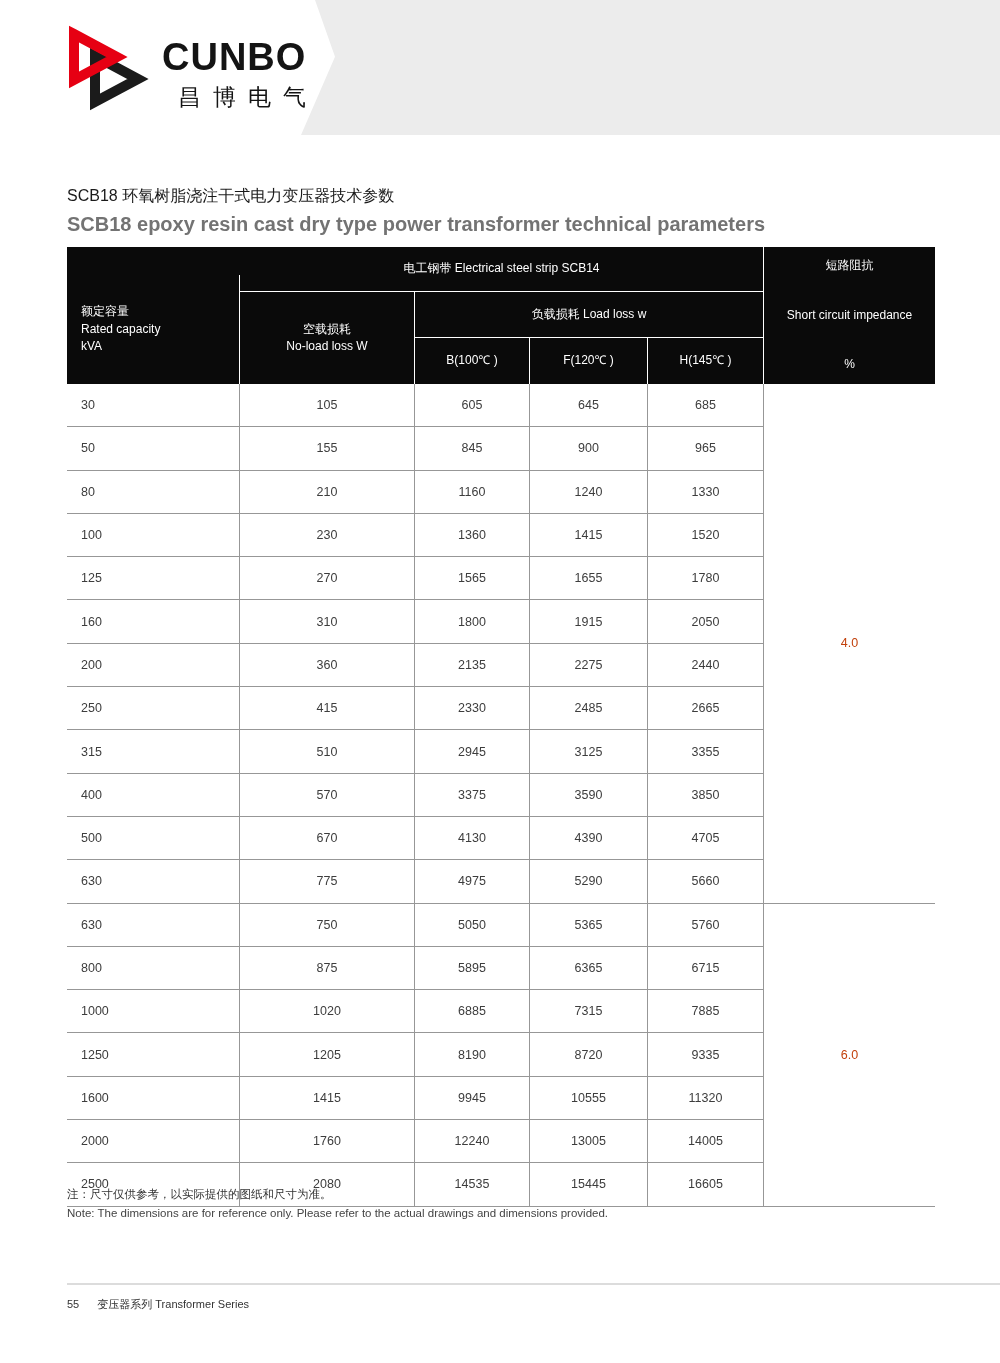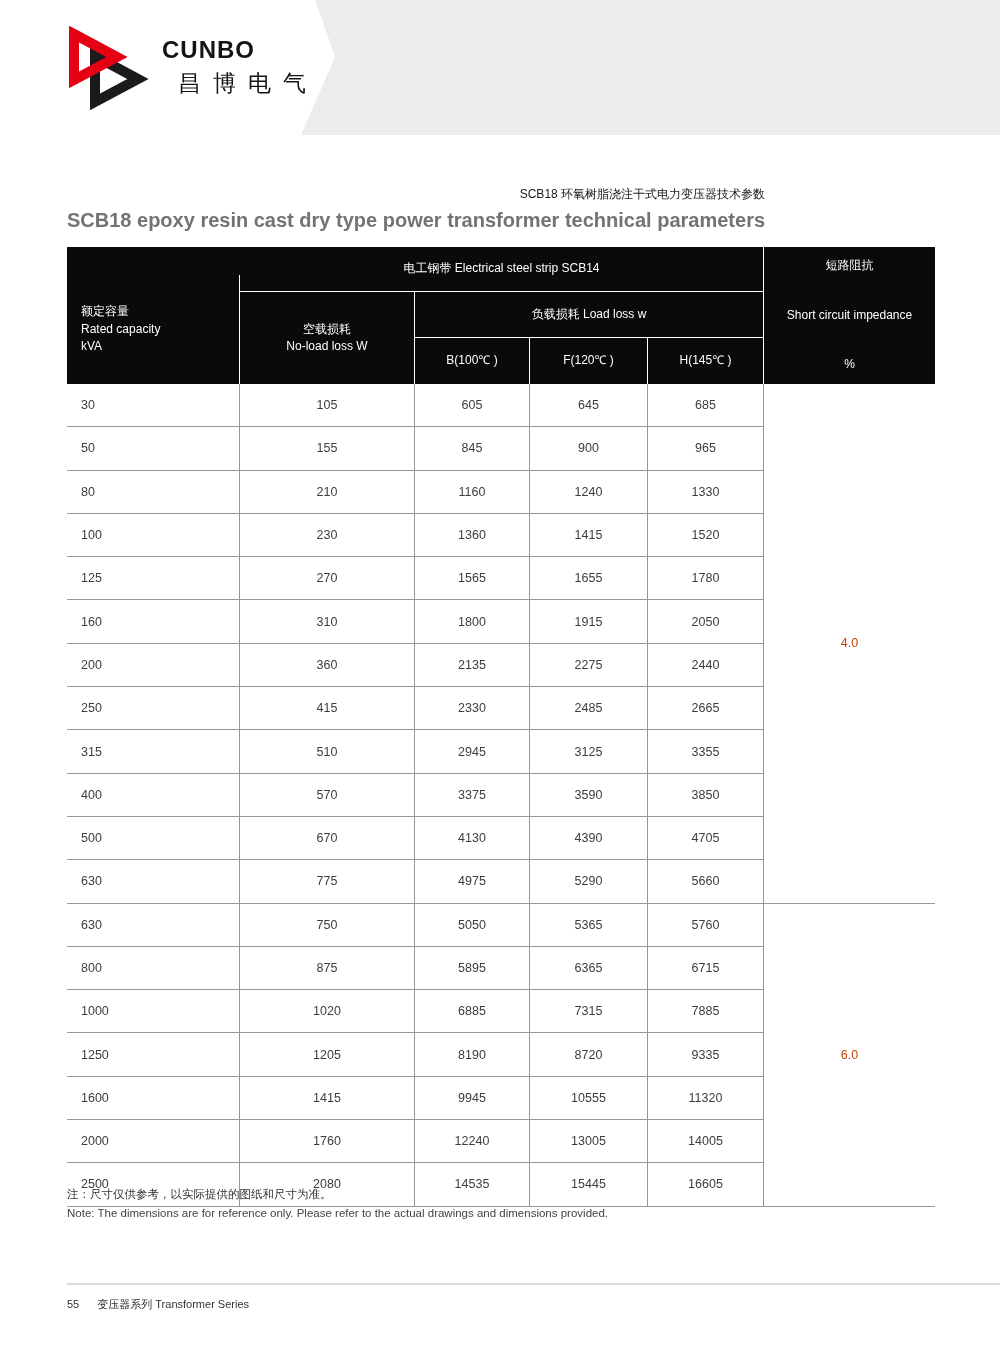--- a/index.html
+++ b/index.html
@@ -6,26 +6,26 @@
   html,body { background:#ffffff; }
   body { font-family:"Liberation Sans", sans-serif; }
   .page { position:relative; width:1000px; height:1363px; background:#fff; overflow:hidden; }
 
   
   .banner-band { position:absolute; left:0; top:0; width:1000px; height:135px; background:#ececec;
     clip-path: polygon(31.5% 0, 33.5% 42%, 30.1% 100%, 100% 100%, 100% 0); }
   .logo { position:absolute; left:58px; top:22px; display:flex; align-items:flex-start; }
   .logo-mark { display:block; }
   .logo-text { margin-left:4px; padding-top:16px; }
-  .logo-en { font-size:24px; font-weight:800; letter-spacing:1px; color:#141414; line-height:1; }
+  .logo-en { font-size:38px; font-weight:800; letter-spacing:1px; color:#141414; line-height:1; }
   .logo-cn { font-size:23px; font-weight:400; letter-spacing:12px; color:#141414; margin-top:6px; padding-left:16px; white-space:nowrap; }
 
   
   .titles { position:absolute; left:67px; top:186px; }
-  .title-zh { font-size:12px; color:#1a1a1a; font-weight:500; margin-bottom:6px;text-align:right; }
+  .title-zh { font-size:16px; color:#1a1a1a; font-weight:500; margin-bottom:6px; }
   .title-en { font-size:20px; color:#737373; font-weight:700; }
 
   
   .table-wrap { position:absolute; left:67px; top:247px; width:868px; }
   .thead { display:grid; grid-template-columns:173px 175px 115px 118px 115px 172px;
     grid-template-rows:45px 46px 46px; background:#0a0a0a; color:#fff; font-size:12px; }
   .hcell { display:flex; align-items:center; justify-content:center; text-align:center; line-height:1.45; }
   .h-capacity { grid-area:1/1/4/2; border-right:1px solid #fff; flex-direction:column; align-items:flex-start; padding-left:14px; text-align:left;margin-top:28px; }
   .h-steel    { grid-area:1/2/2/6; border-bottom:1px solid #fff; }
   .h-noload   { grid-area:2/2/4/3; border-right:1px solid #fff; flex-direction:column; }

